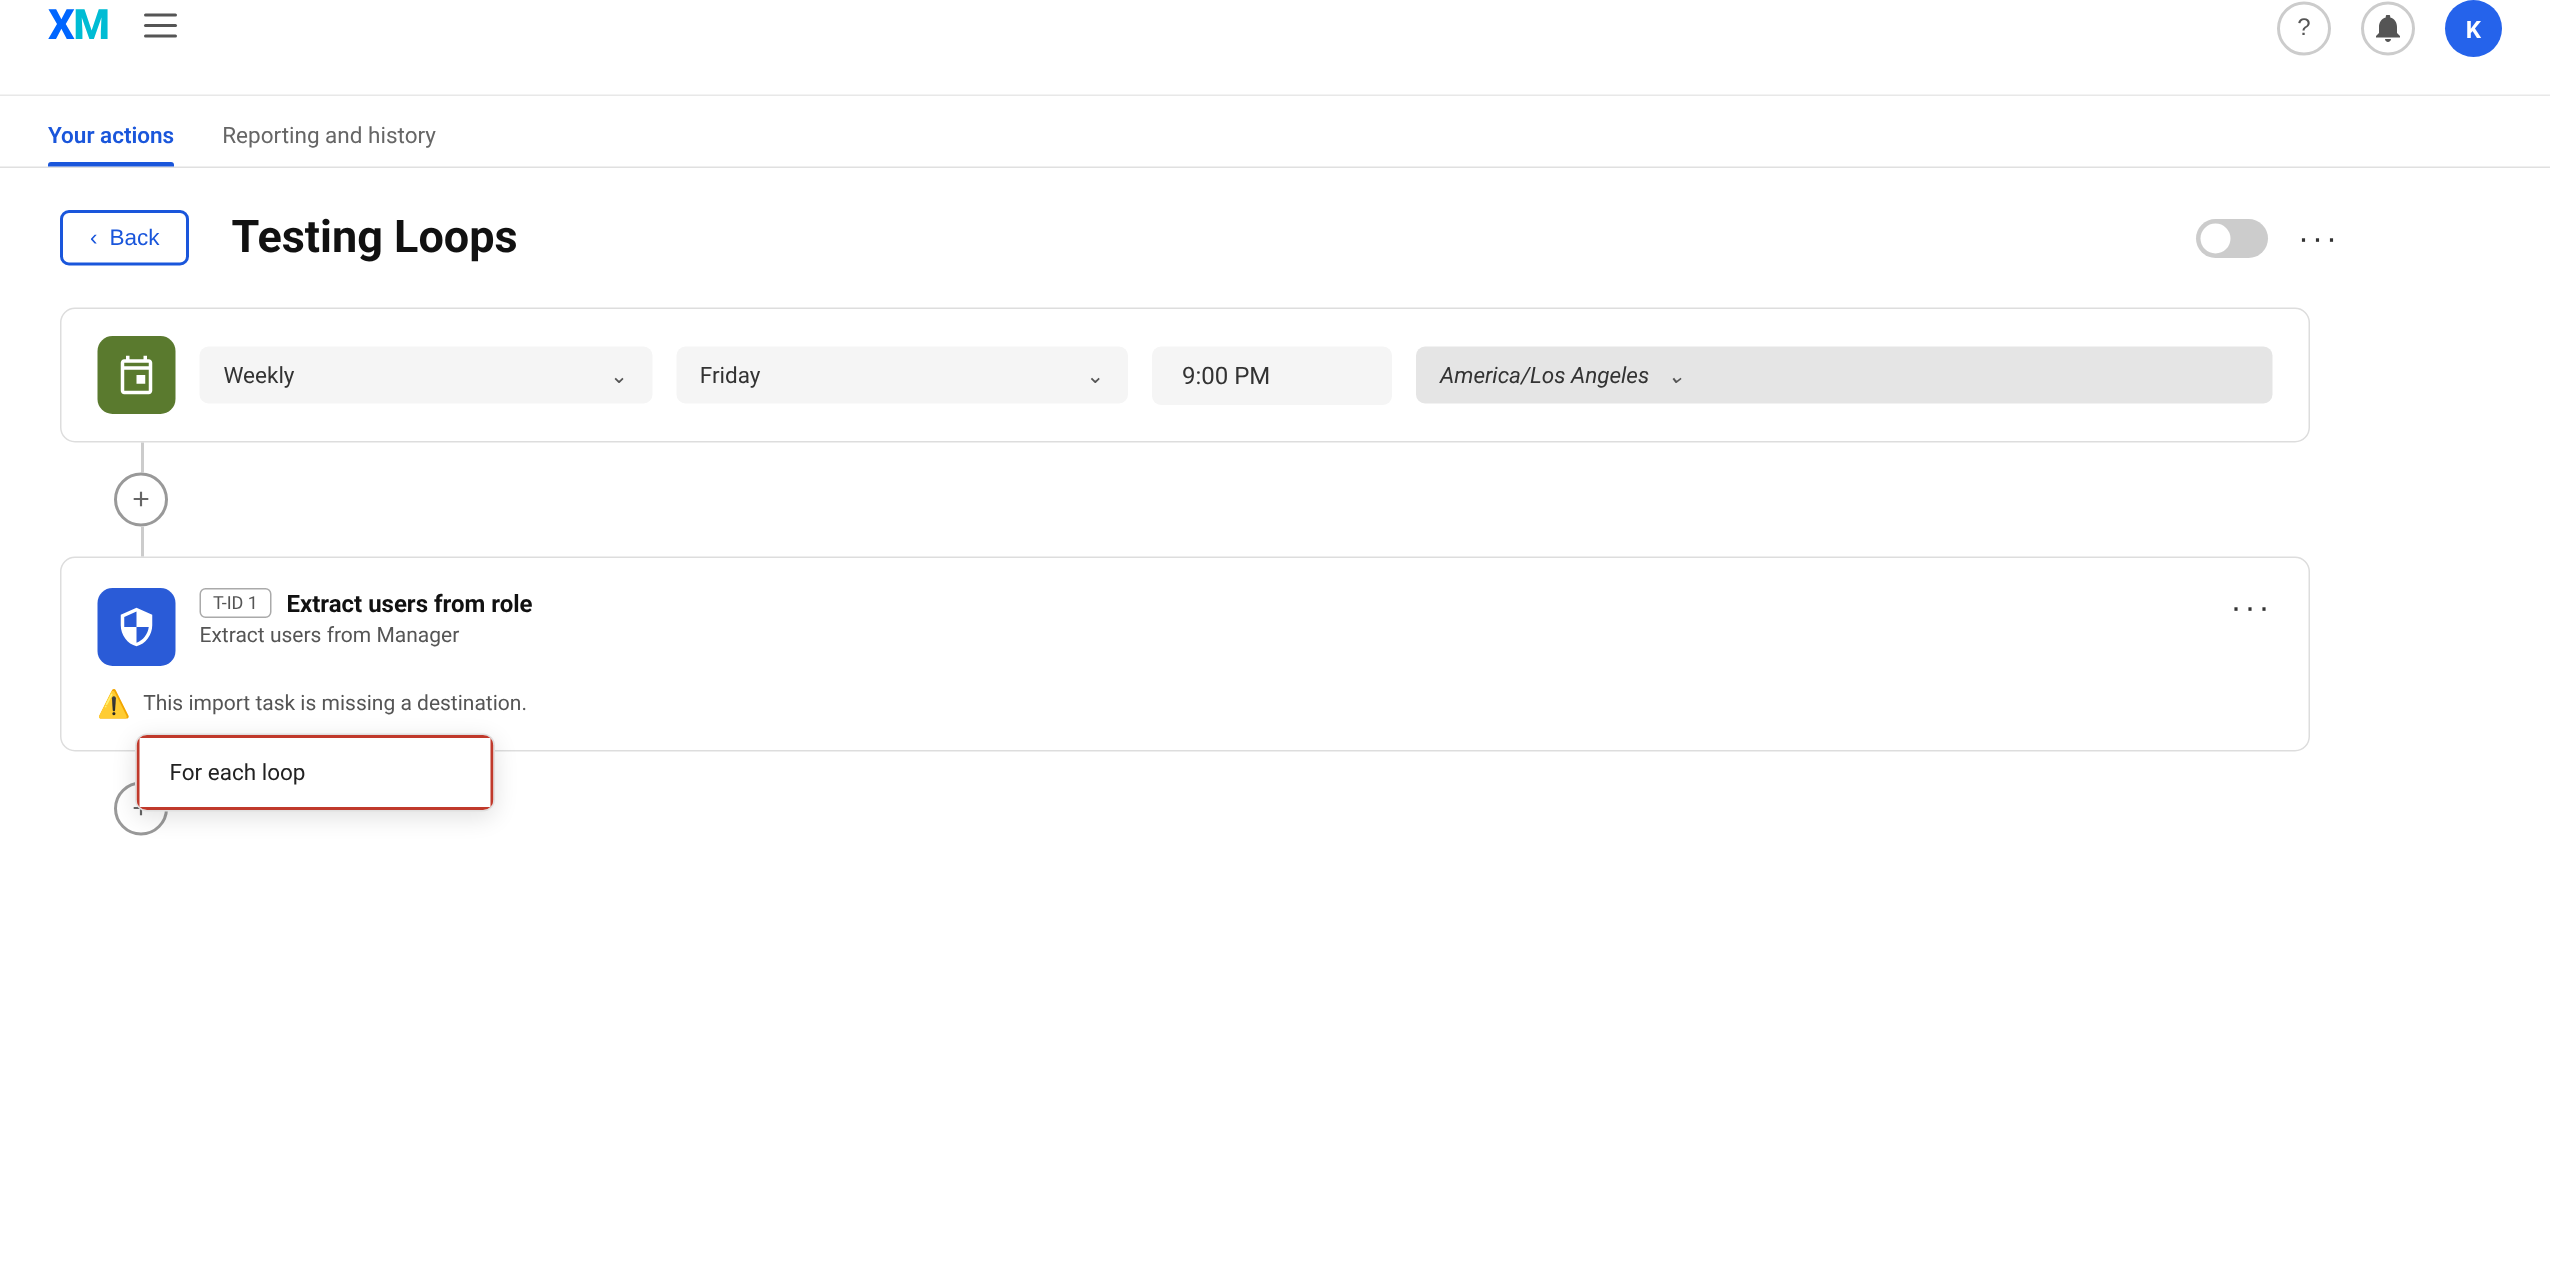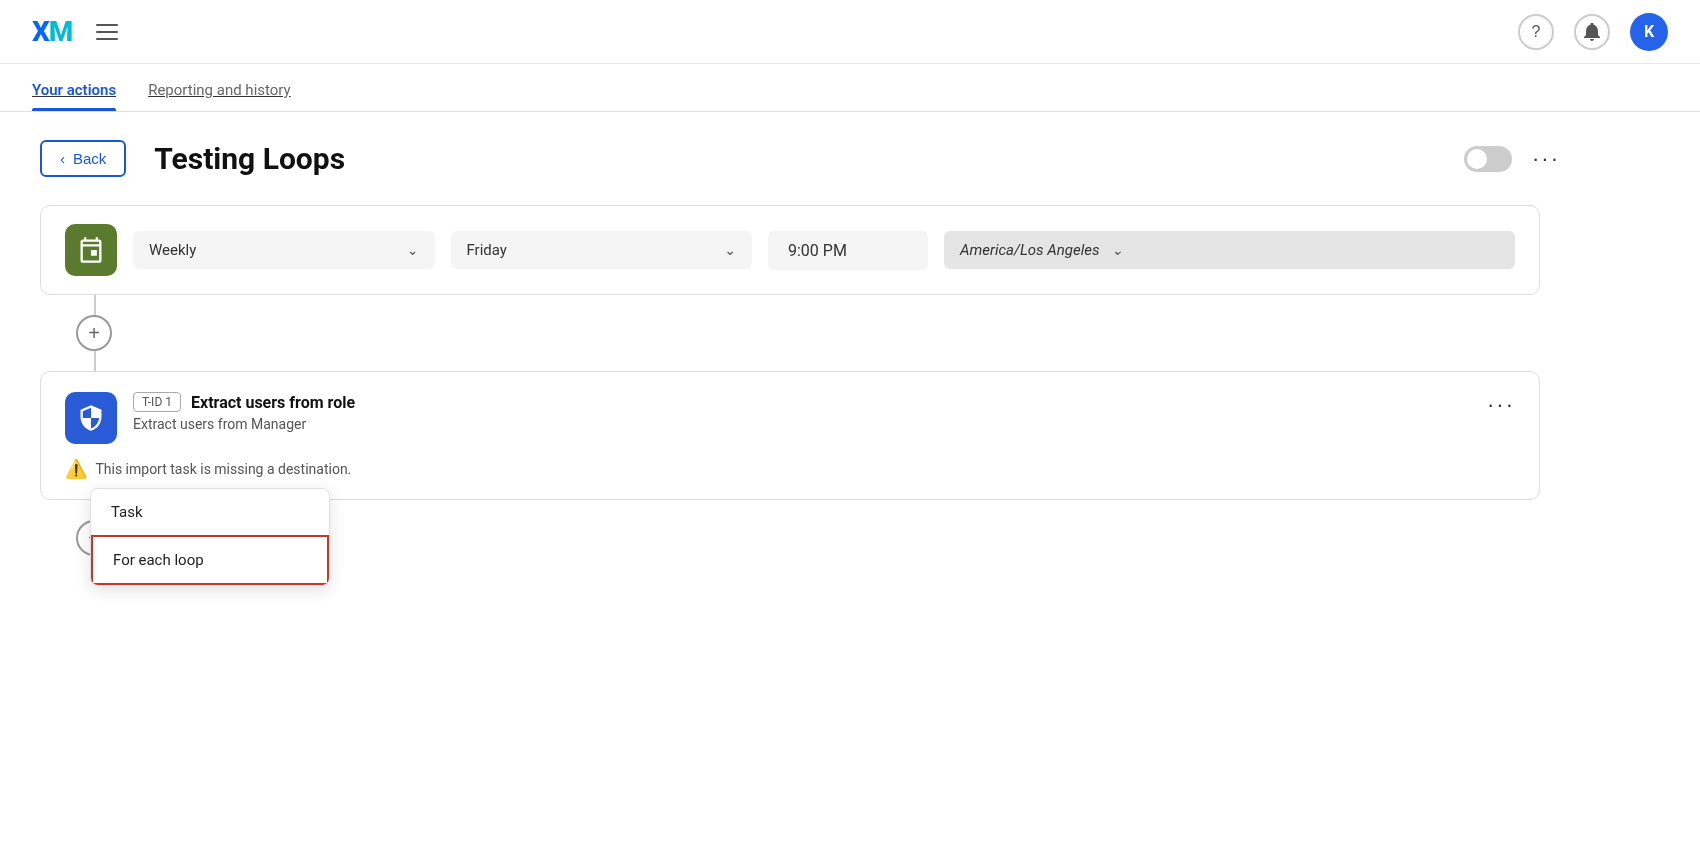--- a/index.html
+++ b/index.html
@@ -8,21 +8,21 @@
       background: #fff;
       color: #333;
       width: 1700px;
       min-height: 848px;
       overflow-x: hidden;
     }
 
     
     .top-nav {
       display: flex;
-      align-items: center;
+      align-items: flex-start;
       justify-content: space-between;
       padding: 0 32px;
       height: 64px;
       border-bottom: 1px solid #e8e8e8;
     }
     .nav-left {
       display: flex;
       align-items: center;
       gap: 24px;
     }
@@ -80,21 +80,20 @@
     }
 
     
     .tabs-bar {
       display: flex;
       align-items: flex-end;
       padding: 0 32px;
       border-bottom: 1px solid #e0e0e0;
       height: 48px;
       gap: 32px;
-      text-decoration: underline;
     }
     .tab-item {
       padding-bottom: 12px;
       font-size: 15px;
       cursor: pointer;
       color: #666;
       position: relative;
       white-space: nowrap;
     }
     .tab-item.active {
@@ -464,19 +463,18 @@
       </div>
     </div>
 
     <div class="dropdown-menu-wrapper">
       <div style="display:flex; flex-direction:column; align-items:flex-start; padding-left:36px;">
         <div class="connector-line" style="margin-left:18px; margin-top:0;"></div>
         <button class="add-btn">+</button>
       </div>
 
       <div class="dropdown-popup">
-        <div class="dropdown-item">Task</div>
         <div class="dropdown-item highlighted">For each loop</div>
       </div>
     </div>
 
   </div>
 </div>
 
 </body></html>

